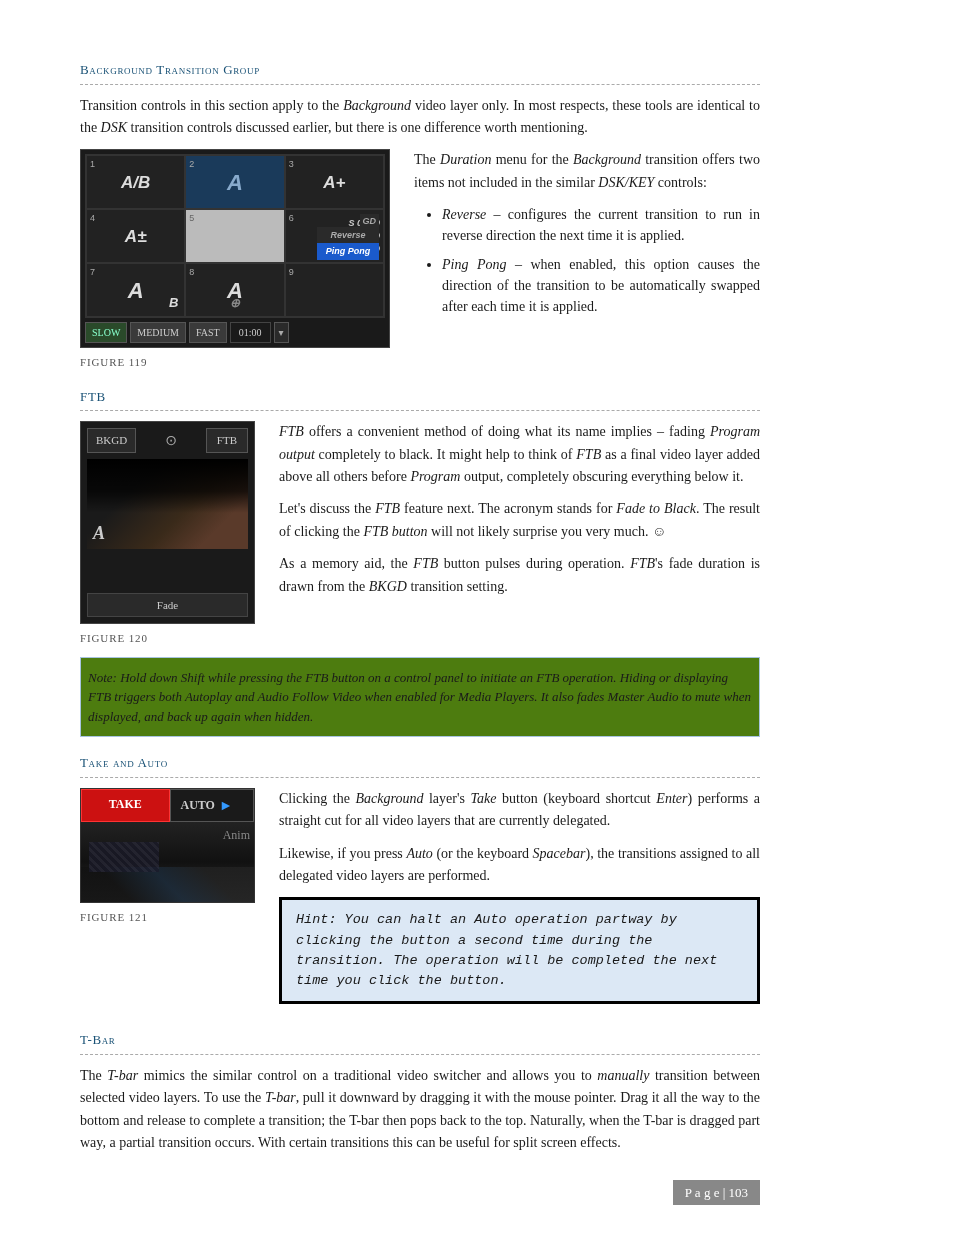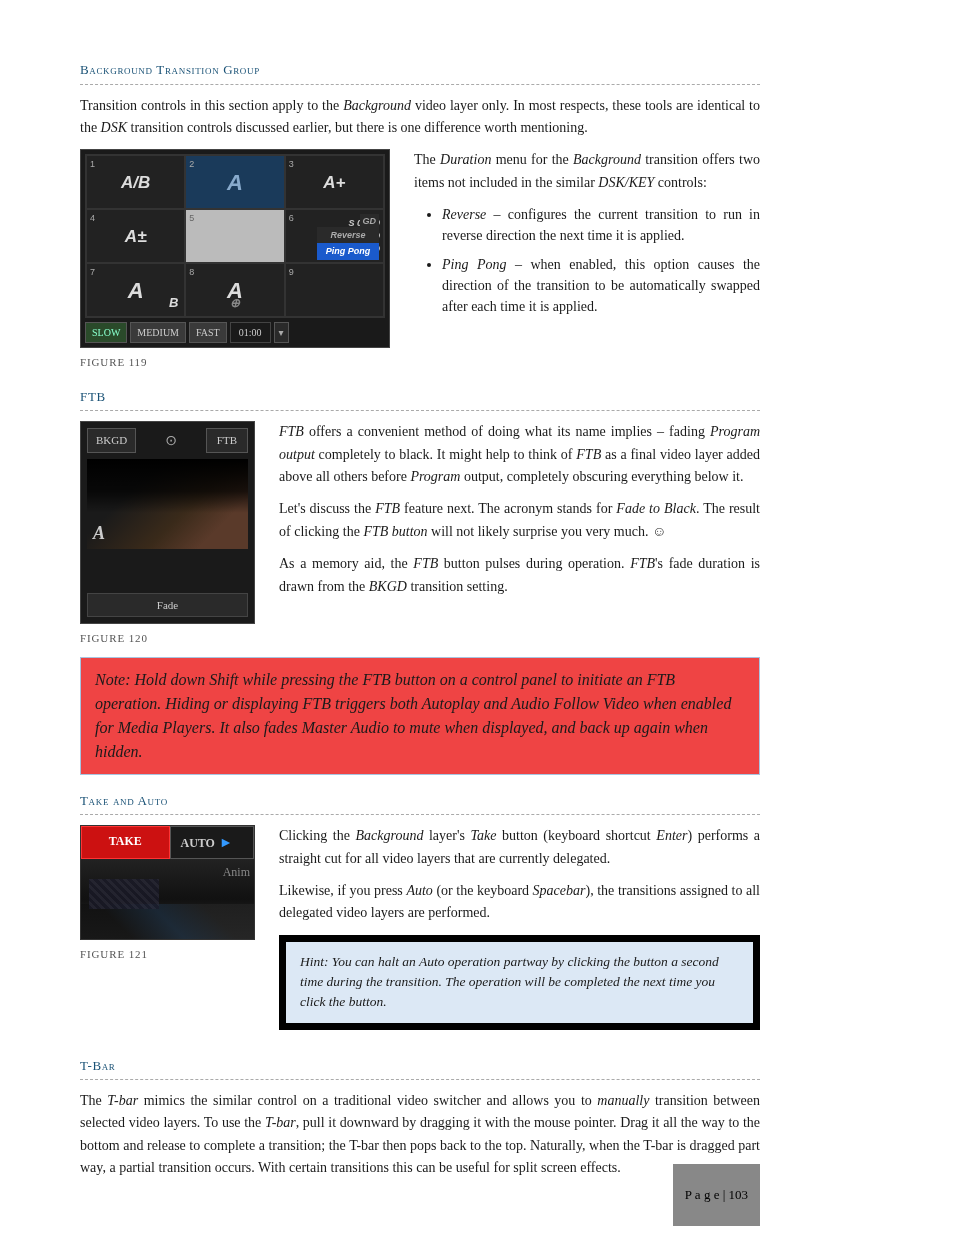--- a/index.html
+++ b/index.html
@@ -65,36 +65,37 @@
       margin-top: 8px;
       margin-bottom: 8px;
     }
     .bullet-list li {
       margin-bottom: 8px;
       text-align: justify;
       line-height: 1.5;
     }
     
     .note-box {
-      background: #ef4444;
+      background: #4d7c0f;
       border: 1px solid #a8c4e0;
-      padding: 10px 14px;
+      padding: 10px 7px;
       margin: 10px 0;
       font-style: italic;
-      font-size: 16px;
+      font-size: 13px;
       line-height: 1.5;
     }
     .hint-box {
       background: #dce8f5;
-      border: 7px solid #000000;
+      border: 3px solid #000000;
       padding: 10px 14px;
       margin: 10px 0;
       font-style: italic;
       font-size: 13.5px;
       line-height: 1.5;
+      font-family: Liberation Mono, monospace;
     }
     
     .fig119 {
       width: 310px;
       background: #1a1a1a;
       border: 1px solid #444;
       padding: 4px;
     }
     .fig119-grid {
       display: grid;
@@ -270,23 +271,23 @@
       width: 100%;
       height: 100%;
       background: linear-gradient(180deg, #222 0%, #111 50%, #333 100%);
     }
     
     .page-footer {
       position: absolute;
       bottom: 30px;
       right: 80px;
       background: #888;
-      color: #000000;
+      color: #ffffff;
       font-size: 13px;
-      padding: 21px 12px;
+      padding: 3px 12px;
     }
     .section-gap { margin-bottom: 16px; }
   </style>
 </head>
 <body>
 
 <div class="page">
 
   <div class="section-gap">
     <div class="section-header">Background Transition Group</div>

